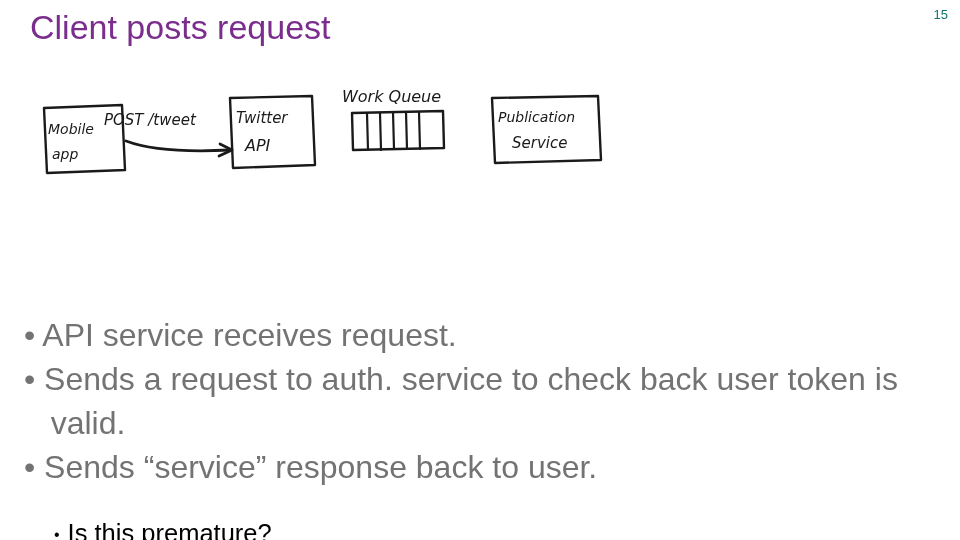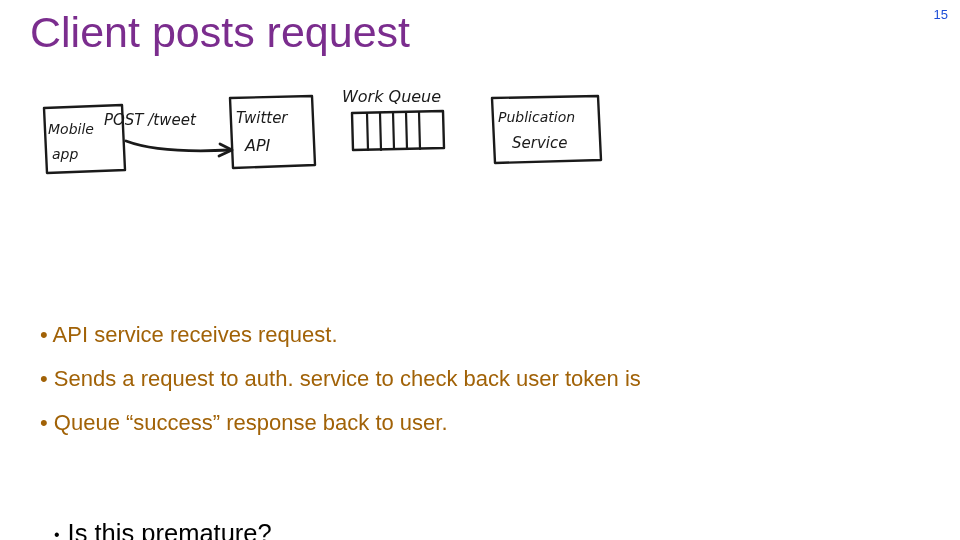--- a/index.html
+++ b/index.html
@@ -19,47 +19,47 @@
     left: 0; top: 0;
     width: 960px;
     height: 540px;
     background: #ffffff;
   }
   .slide-number {
     position: absolute;
     right: 12px;
     top: 7px;
     font-size: 13px;
-    color: #1d4ed8;
+    color: #0f766e;
     font-family: "Liberation Sans", sans-serif;
   }
   .slide-title {
     position: absolute;
     left: 30px;
     top: 8px;
-    font-size: 43px;
+    font-size: 34px;
     color: #7b2d8e;
     font-family: "Liberation Sans", sans-serif;
     letter-spacing: 0px;
     white-space: nowrap;
   }
   .sketch {
     position: absolute;
     left: 30px;
     top: 78px;
     width: 600px;
     height: 120px;
   }
   .bullets {
     position: absolute;
-    left: 40px;
+    left: 24px;
     top: 313px;
     width: 910px;
-    font-size: 22px;
-    color: #a16207;
+    font-size: 32px;
+    color: #737373;
     line-height: 44px;
     font-family: "Liberation Sans", sans-serif;
   }
   .bullet-line {
     white-space: pre-wrap;
   }
   .bullet-line.wrapped {
     text-indent: 0;
   }
   .sub-bullet {
@@ -120,20 +120,21 @@
 
         <text x="468" y="44" font-size="14" font-style="italic">Publication</text>
         <text x="482" y="70" font-size="15" font-style="italic">Service</text>
       </g>
     </svg>
   </div>
 
   <div class="bullets">
     <div class="bullet-line">• API service receives request.</div>
     <div class="bullet-line">• Sends a request to auth. service to check back user token is</div>
-    <div class="bullet-line">• Queue “success” response back to user.</div>
+    <div class="bullet-line wrapped">   valid.</div>
+    <div class="bullet-line">• Sends “service” response back to user.</div>
   </div>
 
   <div class="sub-bullet">
     <span class="dot">•</span><span>Is this premature?</span>
   </div>
 
 </div>
 
 </body></html>

